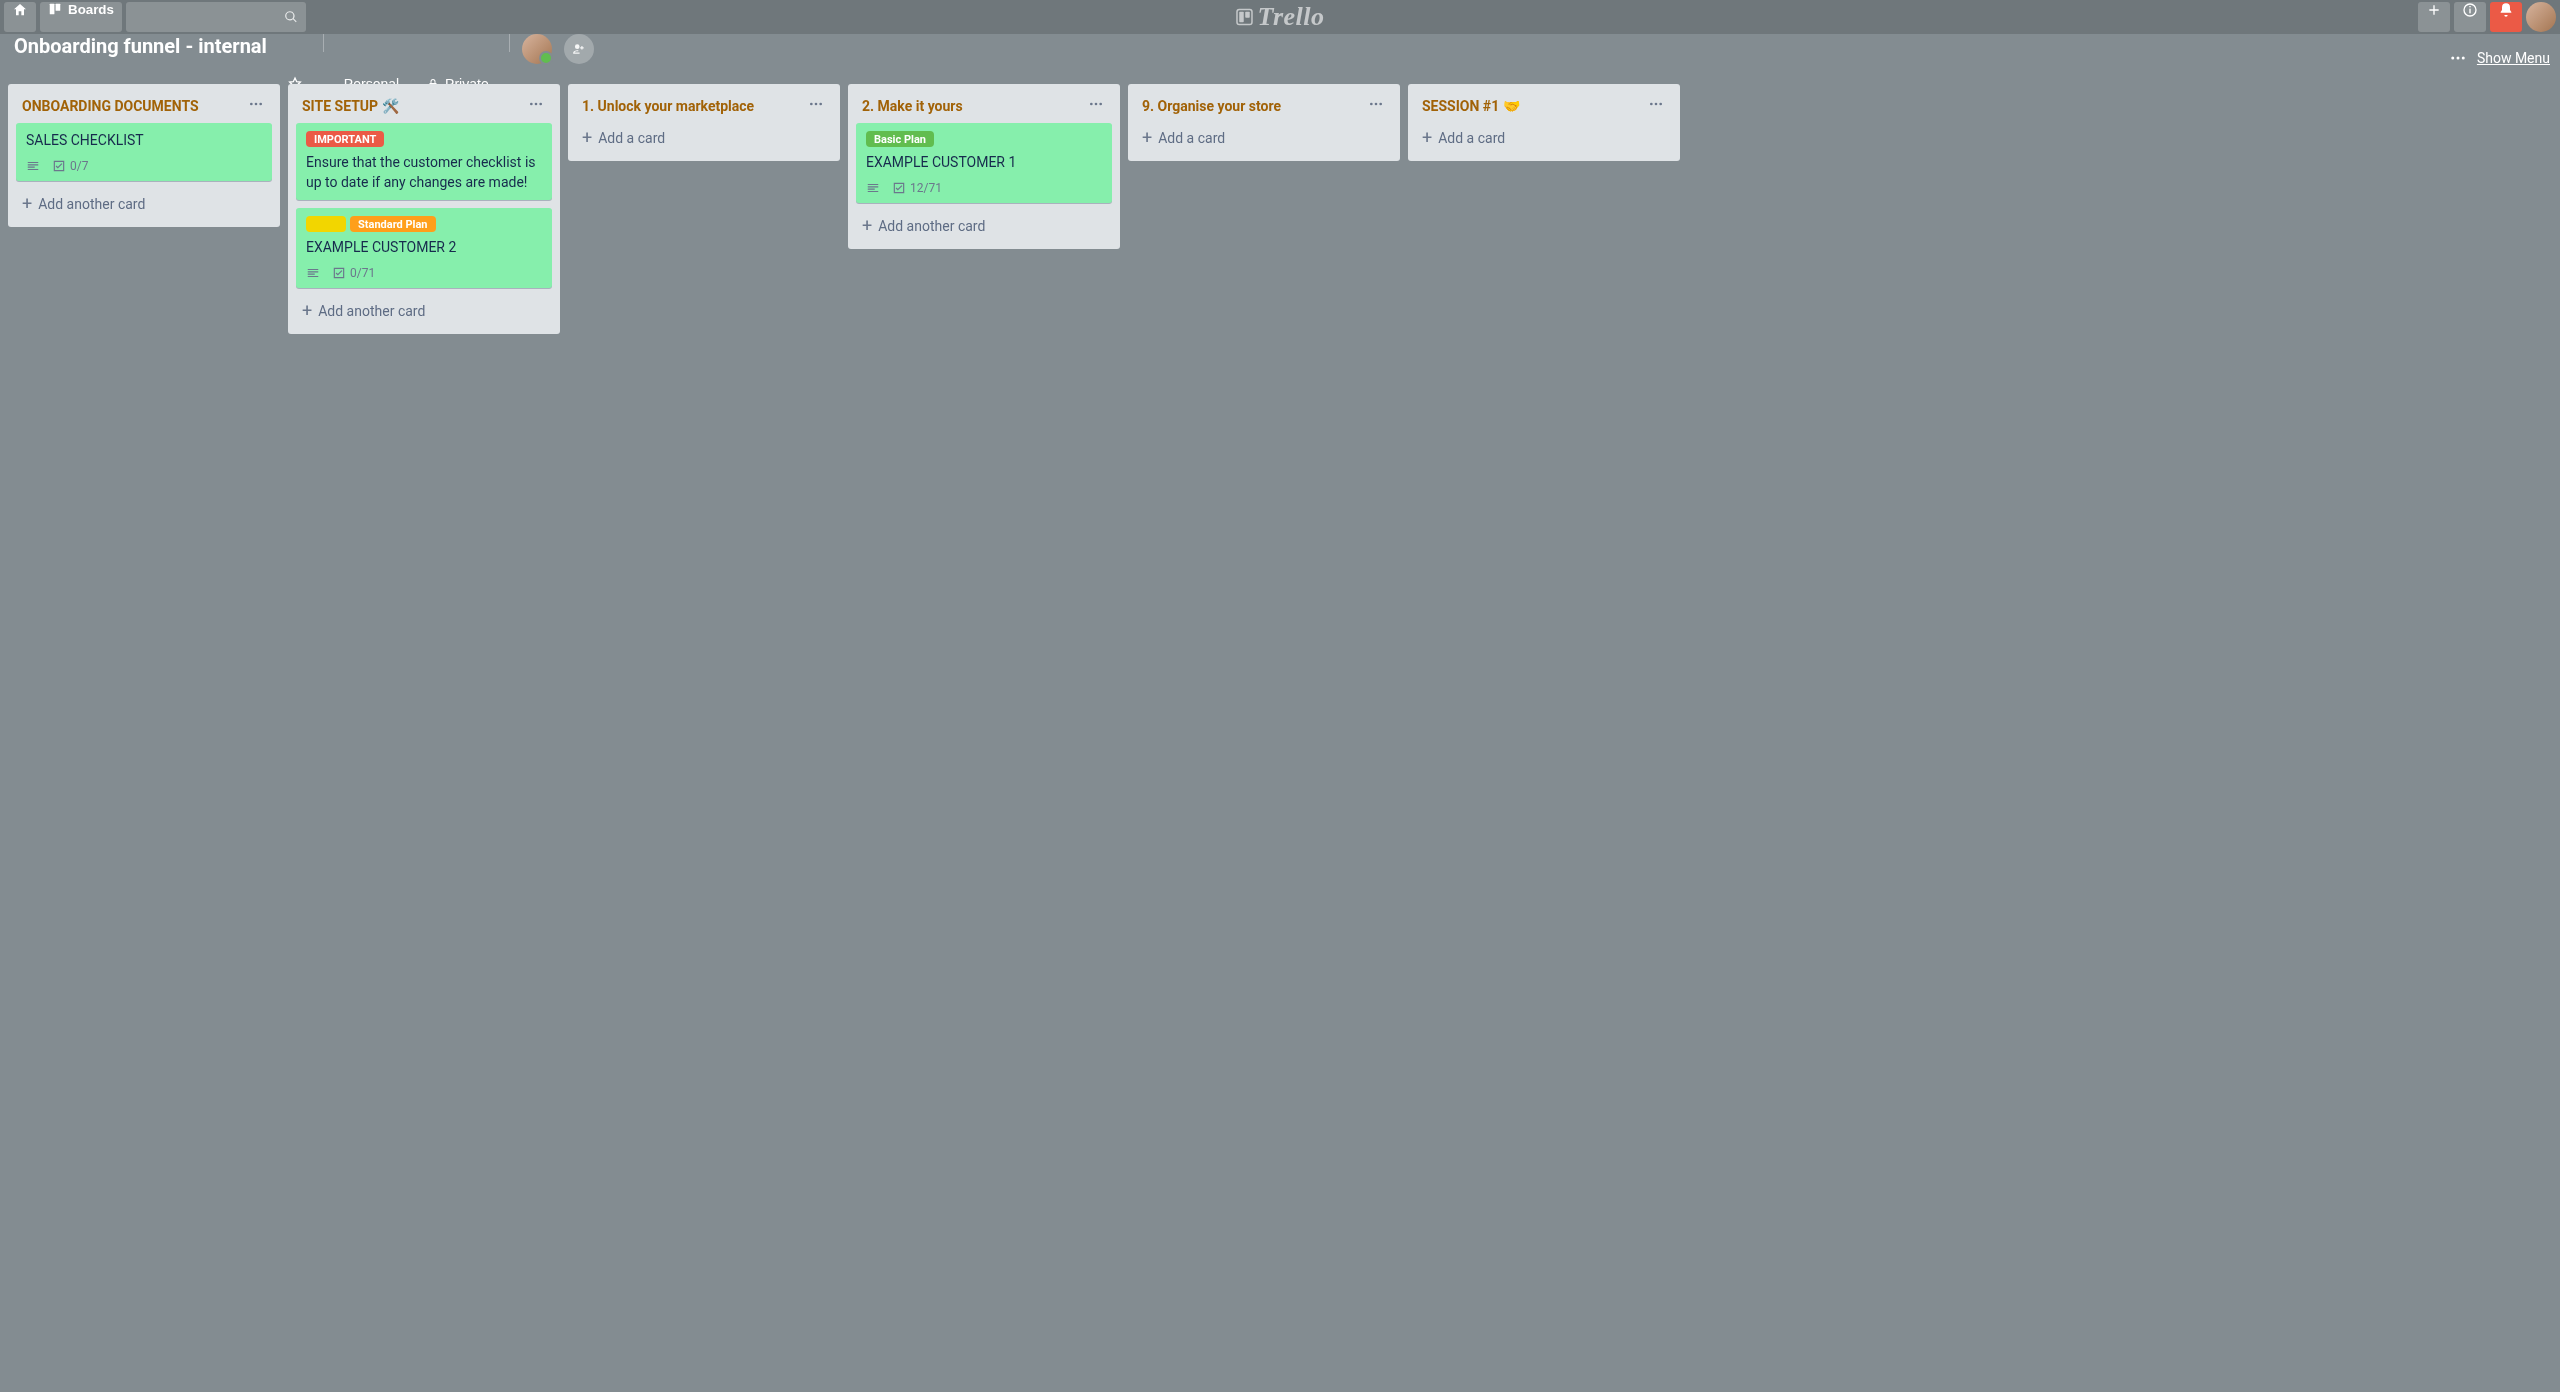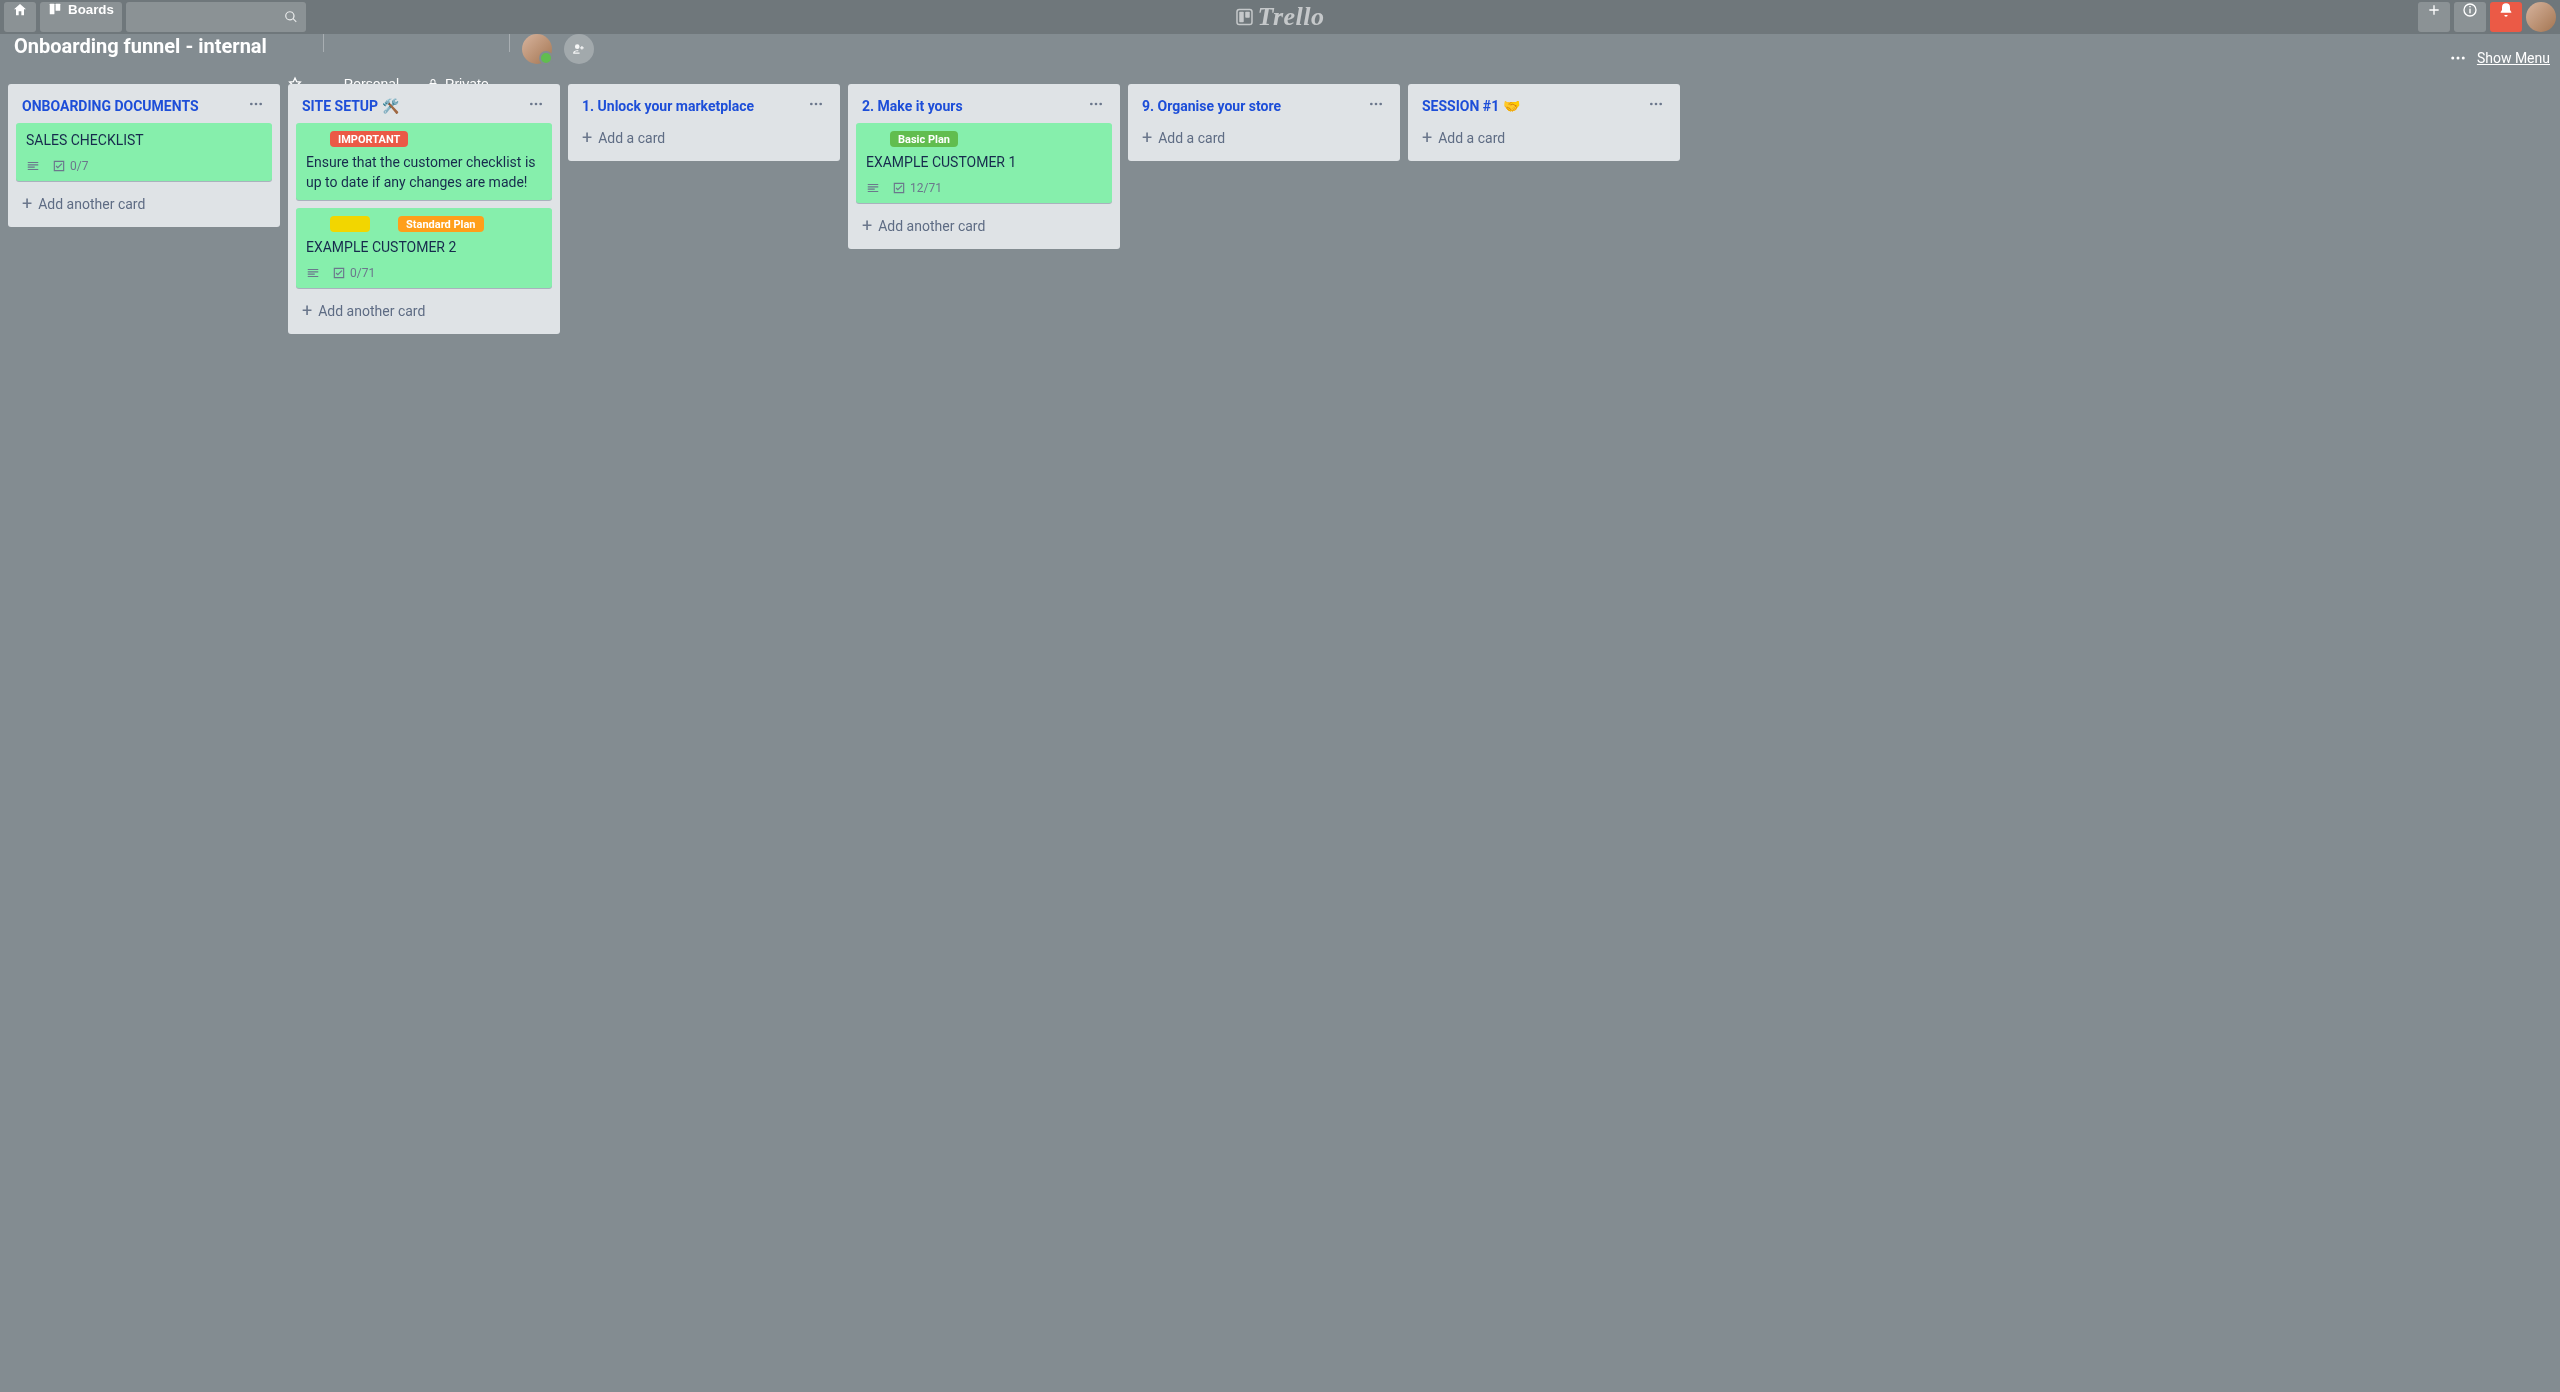--- a/index.html
+++ b/index.html
@@ -155,21 +155,21 @@
   }
   .list-header {
     display: flex;
     align-items: center;
     justify-content: space-between;
     padding: 2px 6px 6px 6px;
   }
   .list-title {
     font-weight: 700;
     font-size: 14px;
-    color: #1d4ed8;
+    color: #a16207;
     display: flex;
     align-items: center;
     gap: 4px;
   }
   .list-menu { color: #6b778c; cursor: pointer; padding: 2px; }
   .card {
     background: #86efac;
     border-radius: 3px;
     box-shadow: 0 1px 0 rgba(9,30,66,0.25);
     padding: 8px 10px;
@@ -179,21 +179,20 @@
   .labels { display: flex; gap: 4px; margin-bottom: 6px; flex-wrap: wrap; }
   .label {
     height: 16px; min-width: 40px;
     border-radius: 4px;
     color: #fff;
     font-size: 11px;
     font-weight: 700;
     padding: 0 8px;
     display: inline-flex;
     align-items: center;
-    margin-left: 24px;
   }
   .card-title { font-size: 14px; color: #172b4d; line-height: 1.4; }
   .badges {
     display: flex; gap: 12px; margin-top: 8px; align-items: flex-end;
     color: #6b778c; font-size: 12px;
   }
   .badge { display: flex; align-items: center; gap: 4px; }
   .badge svg { fill: #6b778c; }
 
   .add-card {

